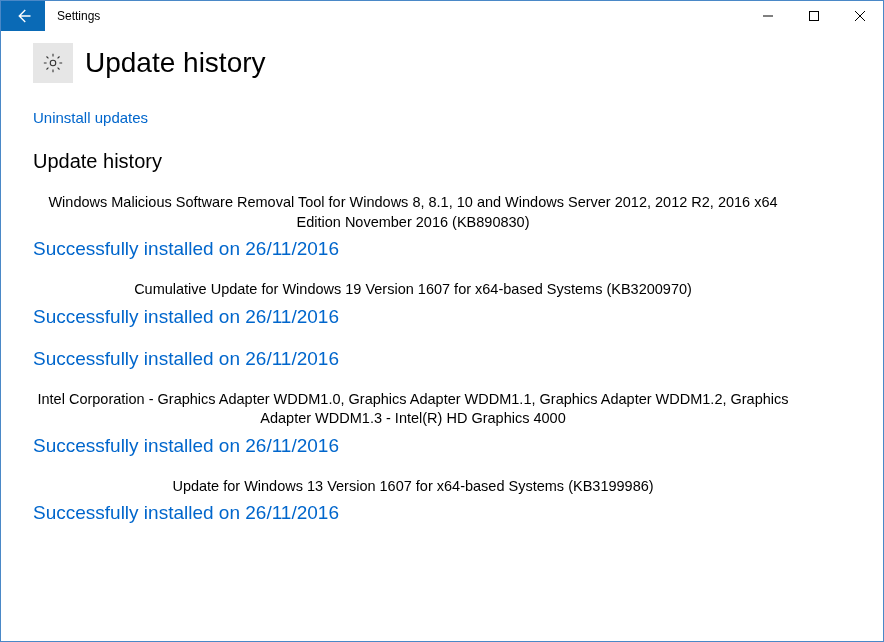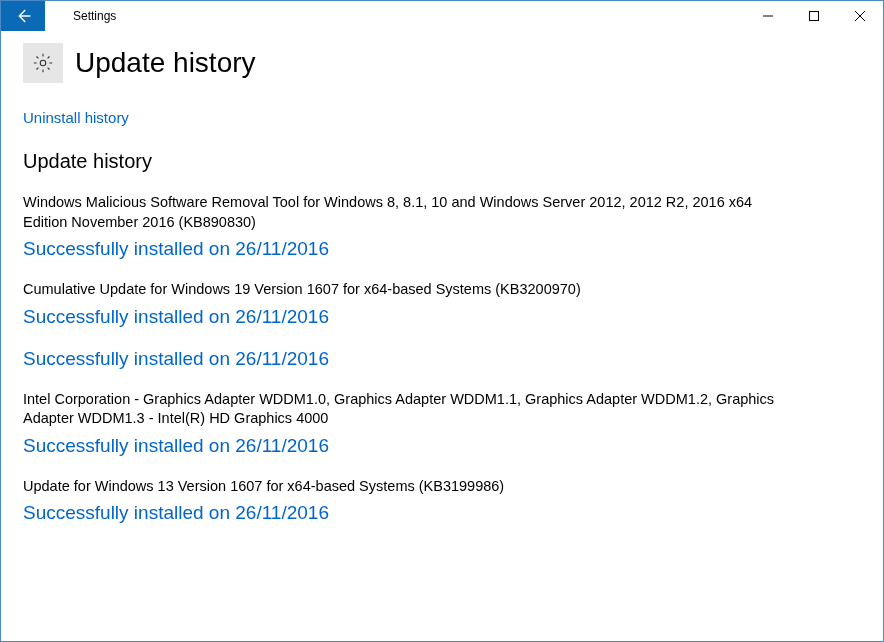--- a/index.html
+++ b/index.html
@@ -34,21 +34,21 @@
     .back-button svg {
       width: 18px;
       height: 18px;
       fill: none;
       stroke: #ffffff;
       stroke-width: 1.8;
     }
     .window-title {
       font-size: 12px;
       color: #000;
-      padding-left: 28px;
+      padding-left: 12px;
       flex: 1;
     }
     .window-controls {
       display: flex;
       height: 30px;
     }
     .win-control {
       width: 46px;
       height: 30px;
       display: flex;
@@ -57,21 +57,21 @@
       cursor: pointer;
     }
     .win-control svg {
       width: 10px;
       height: 10px;
       stroke: #000;
       stroke-width: 1;
       fill: none;
     }
     .content {
-      padding: 12px 22px 22px 22px;
+      padding: 12px 22px 22px 32px;
     }
     .page-header {
       display: flex;
       align-items: center;
       margin-bottom: 26px;
     }
     .page-icon-box {
       width: 40px;
       height: 40px;
       background: #e6e6e6;
@@ -108,20 +108,21 @@
     }
     .update-item {
       margin-bottom: 20px;
     }
     .update-title {
       font-size: 14.5px;
       color: #000;
       line-height: 1.35;
       margin-bottom: 6px;
       max-width: 760px;
+      text-align: center;
     }
     .update-status {
       font-size: 19px;
       color: #0066cc;
       cursor: pointer;
     }
   </style>
 </head>
 <body>
 
@@ -155,21 +156,21 @@
   <div class="page-header">
     <div class="page-icon-box">
       <svg viewBox="0 0 24 24">
         <circle cx="12" cy="12" r="3"></circle>
         <path d="M12 2 L12 5 M12 19 L12 22 M4.9 4.9 L7 7 M17 17 L19.1 19.1 M2 12 L5 12 M19 12 L22 12 M4.9 19.1 L7 17 M17 7 L19.1 4.9"></path>
       </svg>
     </div>
     <h1 class="page-title">Update history</h1>
   </div>
 
-  <a class="action-link">Uninstall history</a>
+  <a class="action-link">Uninstall updates</a>
 
   <h2 class="section-heading">Update history</h2>
 
   <div id="updates-list">
       <div class="update-item">
         <div class="update-title">Windows Malicious Software Removal Tool for Windows 8, 8.1, 10 and Windows Server 2012, 2012 R2, 2016 x64 Edition November 2016 (KB890830)</div>
         <div class="update-status">Successfully installed on 26/11/2016</div>
       </div>
       <div class="update-item">
         <div class="update-title">Cumulative Update for Windows 19 Version 1607 for x64-based Systems (KB3200970)</div>

